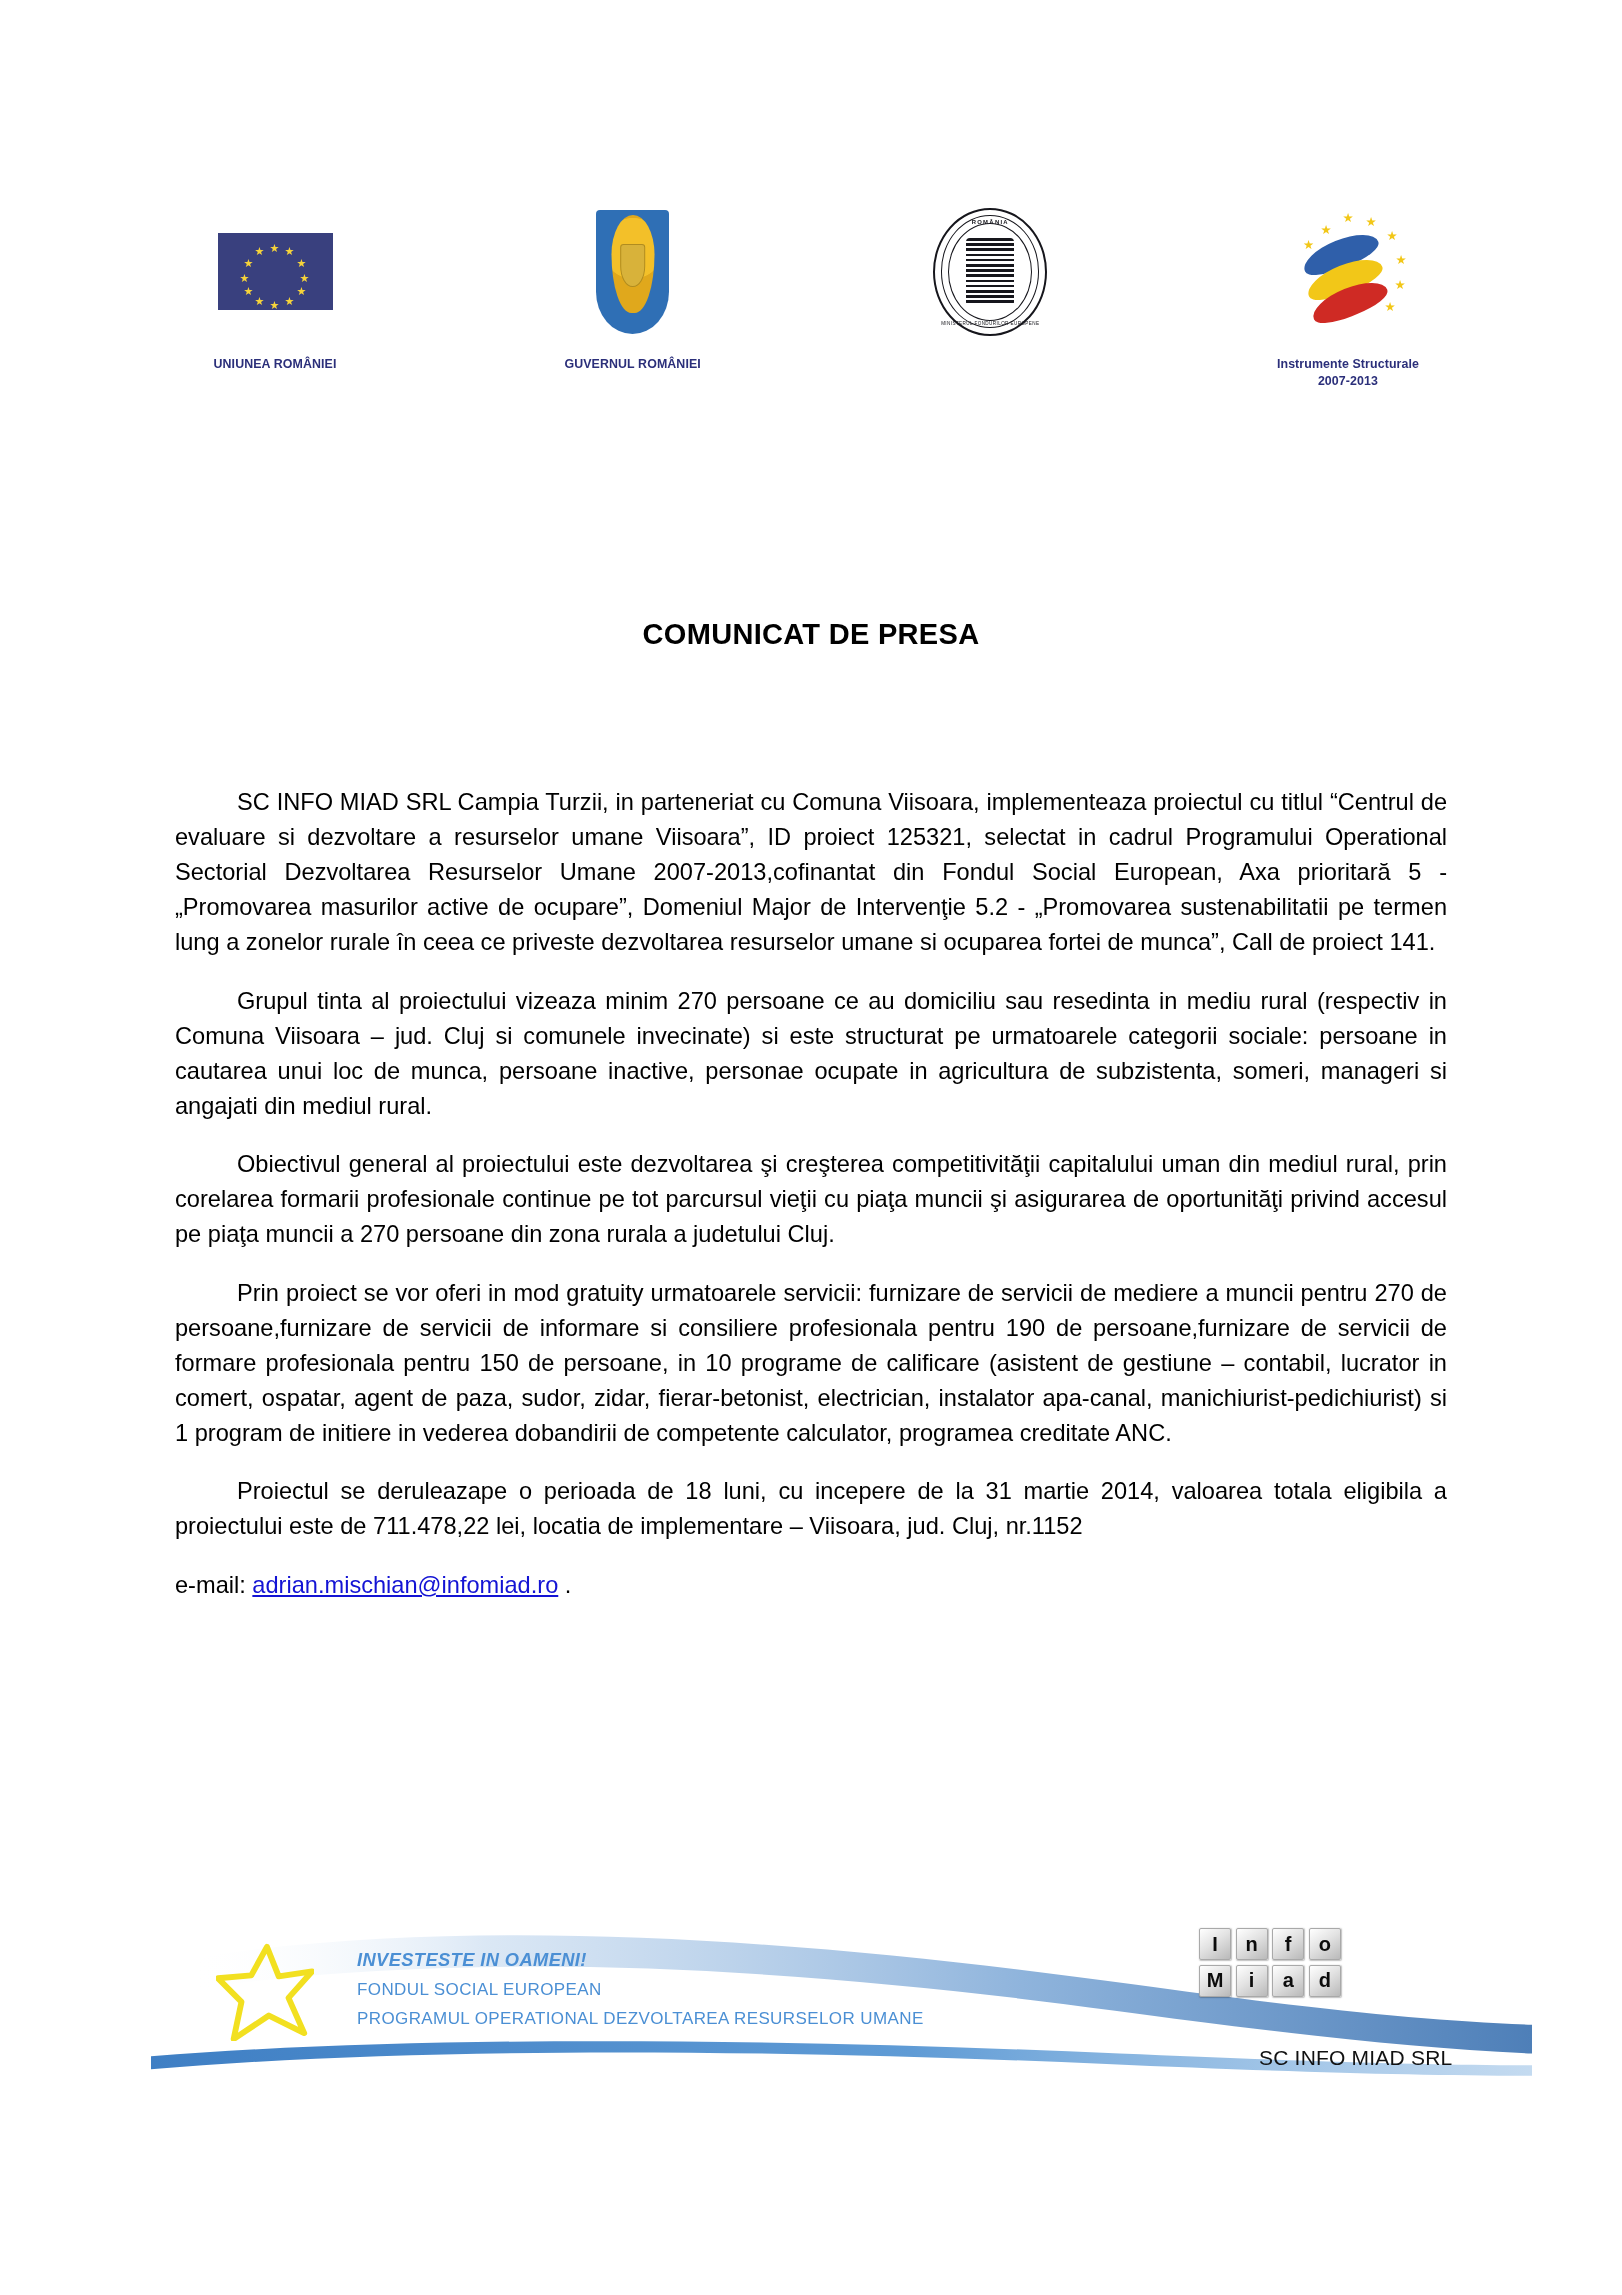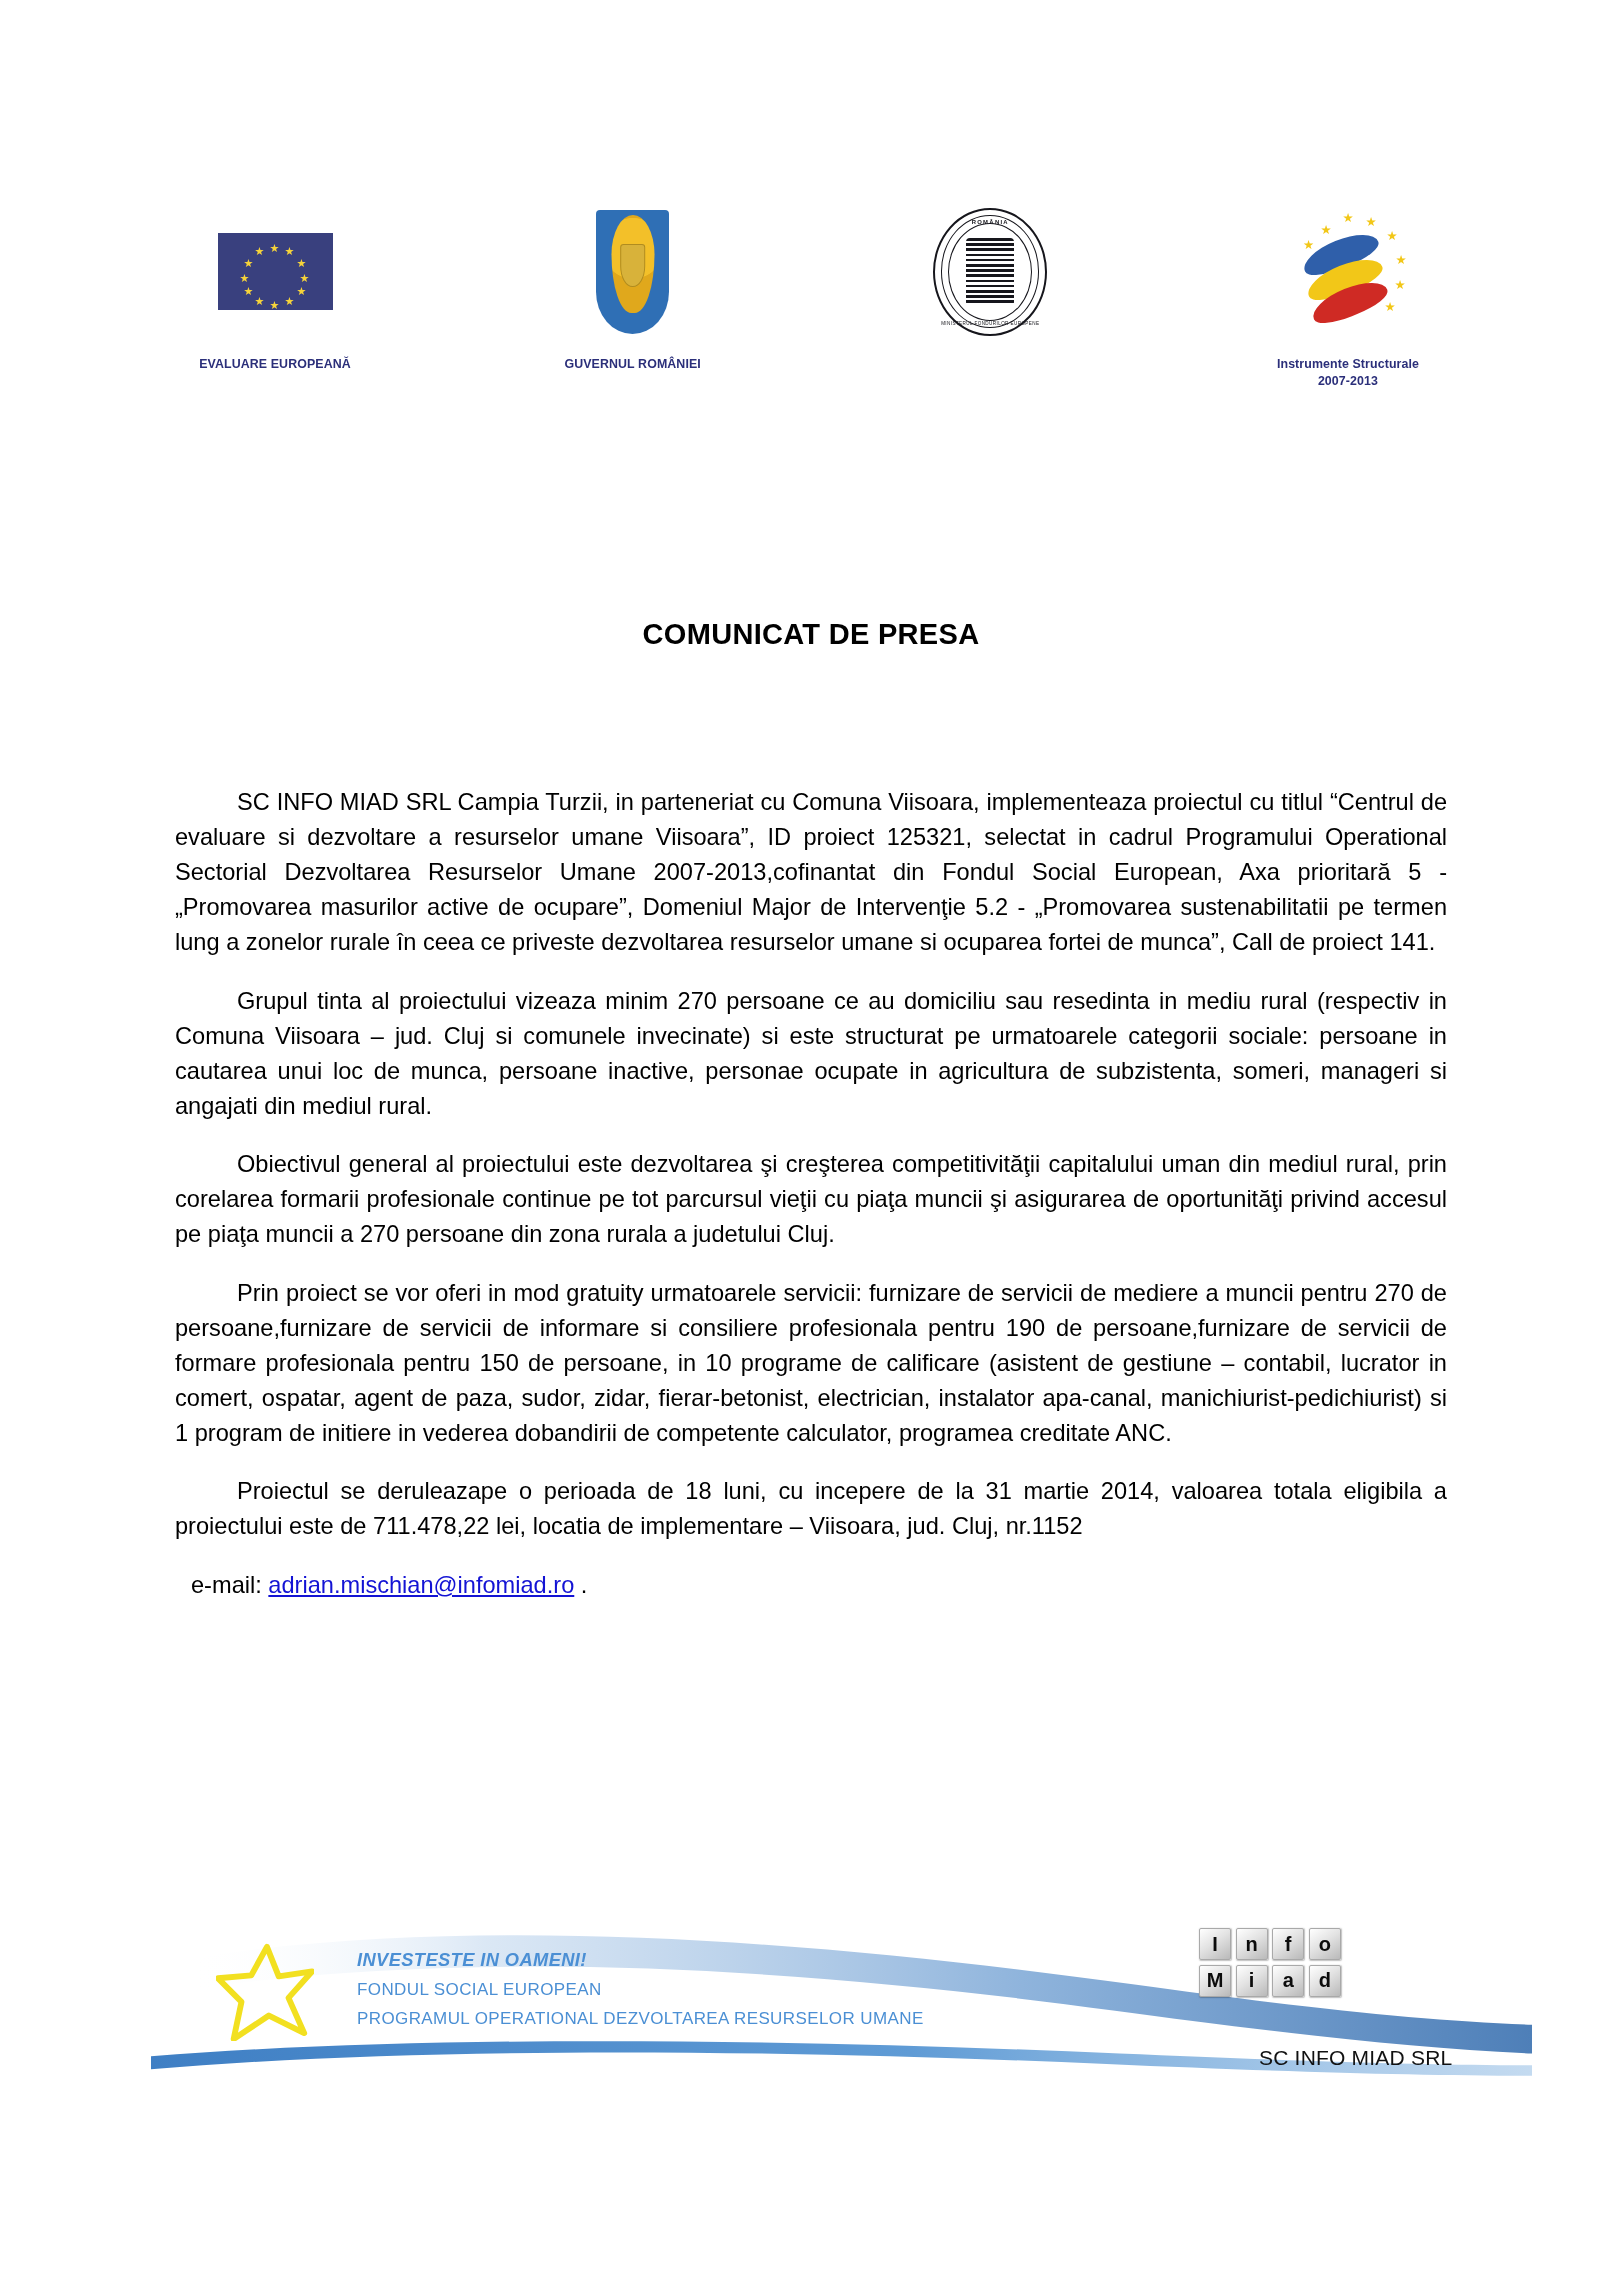--- a/index.html
+++ b/index.html
@@ -243,21 +243,21 @@
     hyphens: none;
   }
   p.contact {
     margin: 0;
     font-size: 23.6px;
     line-height: 35px;
     text-align: left;
     text-indent: 62px;
   }
   p.email-line {
-    margin: 16px;
+    margin: 0;
     font-size: 23.6px;
     line-height: 35px;
     text-align: left;
   }
   .email-link {
     color: #1313d4;
     text-decoration: underline;
   }
 
   
@@ -357,21 +357,21 @@
           <span class="eu-star" style="left:79px; top:54px;">★</span>
           <span class="eu-star" style="left:67px; top:64px;">★</span>
           <span class="eu-star" style="left:52px; top:68px;">★</span>
           <span class="eu-star" style="left:37px; top:64px;">★</span>
           <span class="eu-star" style="left:26px; top:54px;">★</span>
           <span class="eu-star" style="left:22px; top:41px;">★</span>
           <span class="eu-star" style="left:26px; top:25.5px;">★</span>
           <span class="eu-star" style="left:37px; top:14.4px;">★</span>
         </div>
       </div>
-      <div class="logo-caption">EVALUARE EUROPEANĂ</div>
+      <div class="logo-caption">UNIUNEA ROMÂNIEI</div>
     </div>
 
     <div class="logo-cell">
       <div class="logo-art">
         <div class="ro-shield"></div>
       </div>
       <div class="logo-caption">GUVERNUL ROMÂNIEI</div>
     </div>
 
     <div class="logo-cell">

